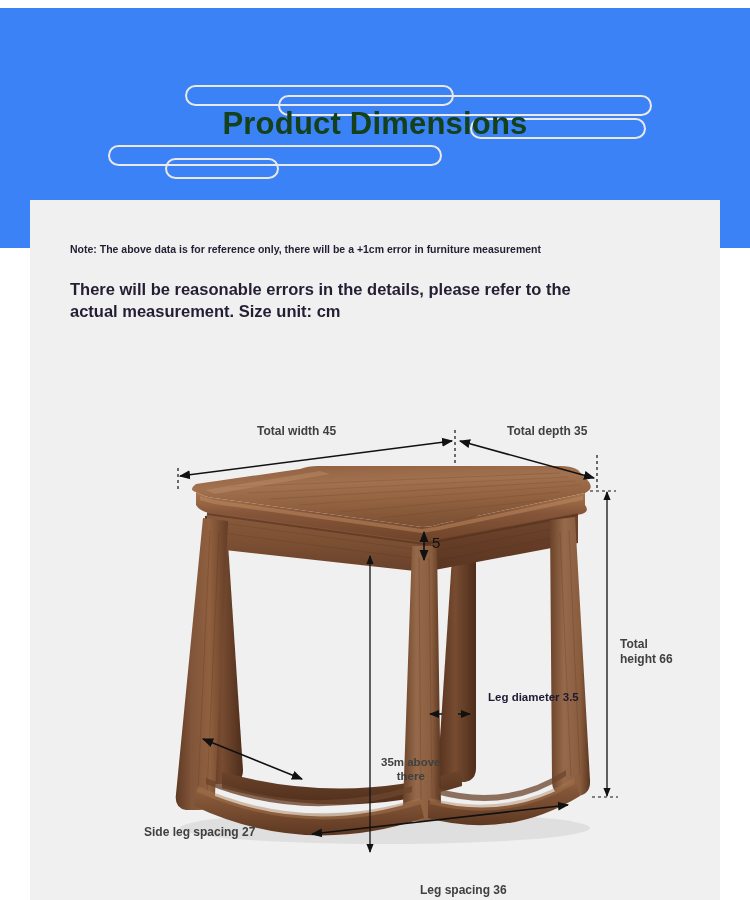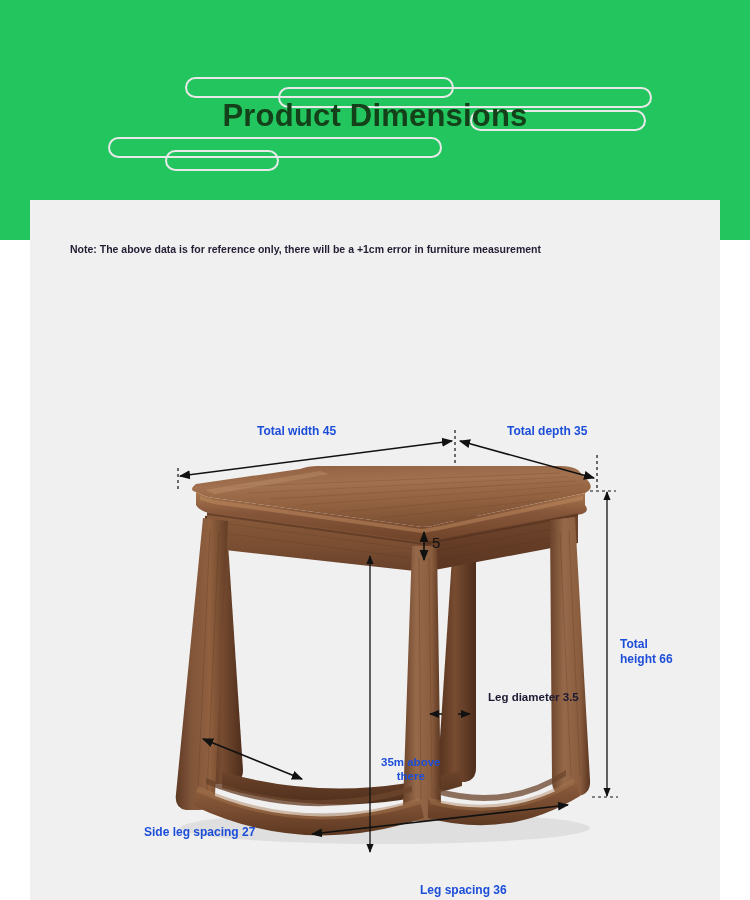--- a/index.html
+++ b/index.html
@@ -5,22 +5,22 @@
   html,body{margin:0;padding:0;}
   body{
     width:750px;height:900px;
     background:#ffffff;
     font-family:"Liberation Sans", sans-serif;
     overflow:hidden;
     position:relative;
   }
   
   #header{
-    position:absolute;left:0;top:0;width:750px;height:240px;
-    background:#22c55e;
+    position:absolute;left:0;top:8px;width:750px;height:240px;
+    background:#3b82f6;
   }
   .deco{
     position:absolute;
     border:2px solid #e9e9e9;
     border-radius:40px;
     background:transparent;
   }
   #page-title{
     position:absolute;left:0;top:98px;width:750px;
     text-align:center;
@@ -60,21 +60,21 @@
     letter-spacing:2px;font-weight:bold;
     pointer-events:none;
   }
   
   #stage{
     position:absolute;left:0;top:0;width:750px;height:900px;
     pointer-events:none;
   }
   .dlabel{
     position:absolute;
-    font-size:11.5px;font-weight:bold;color:#1d4ed8;
+    font-size:11.5px;font-weight:bold;color:#404040;
     white-space:nowrap;line-height:1.25;
   }
   .dlabel.big{font-size:12px;}
   .dlabel.num{font-size:15px;font-weight:normal;color:#111;}
 </style>
 </head>
 <body>
 
 <div id="header">
 
@@ -87,20 +87,21 @@
   <div id="page-title">Product Dimensions</div>
 </div>
 
 <div id="panel">
 
   <div id="watermark"></div>
   <div id="watermark2"></div>
 
   <div id="note-block">
     <p id="note-small">Note: The above data is for reference only, there will be a +1cm error in furniture measurement</p>
+    <p id="note-large">There will be reasonable errors in the details, please refer to the actual measurement. Size unit: cm</p>
   </div>
 </div>
 
 <svg id="stage" width="750" height="900" viewBox="0 0 750 900">
   <defs>
 
     <linearGradient id="gTop" x1="0" y1="0" x2="0.25" y2="1">
       <stop offset="0%" stop-color="#8e5f41"></stop>
       <stop offset="35%" stop-color="#a2714f"></stop>
       <stop offset="70%" stop-color="#90603f"></stop>

